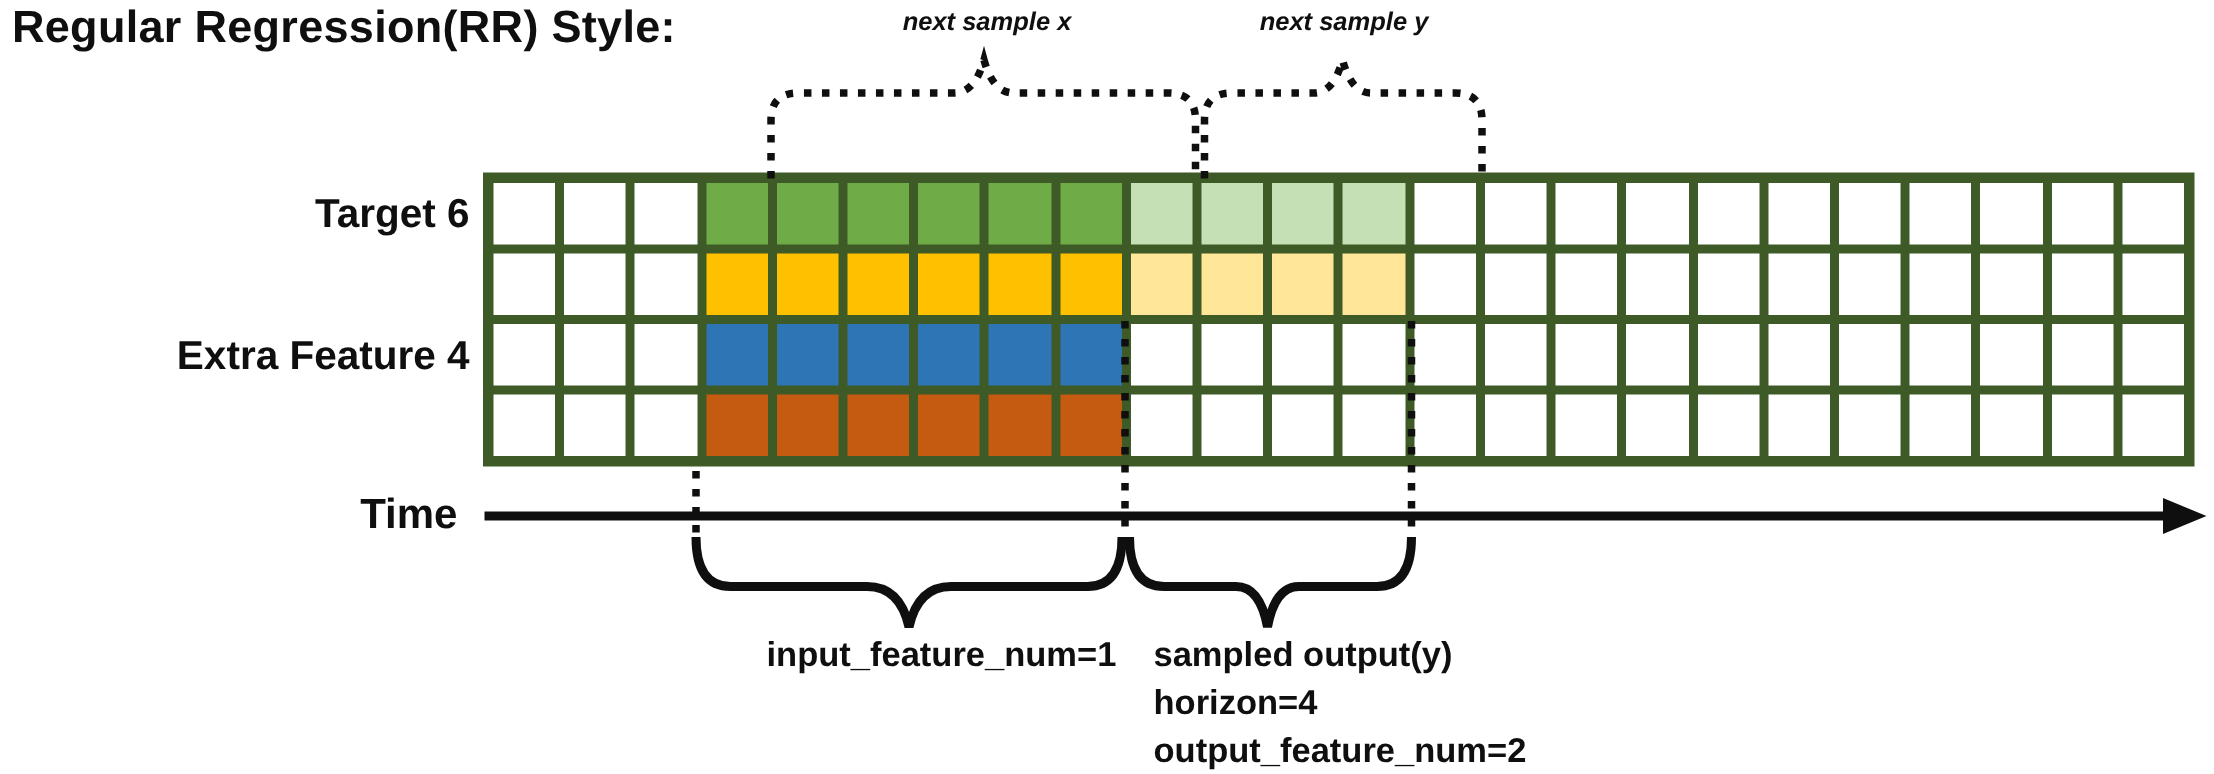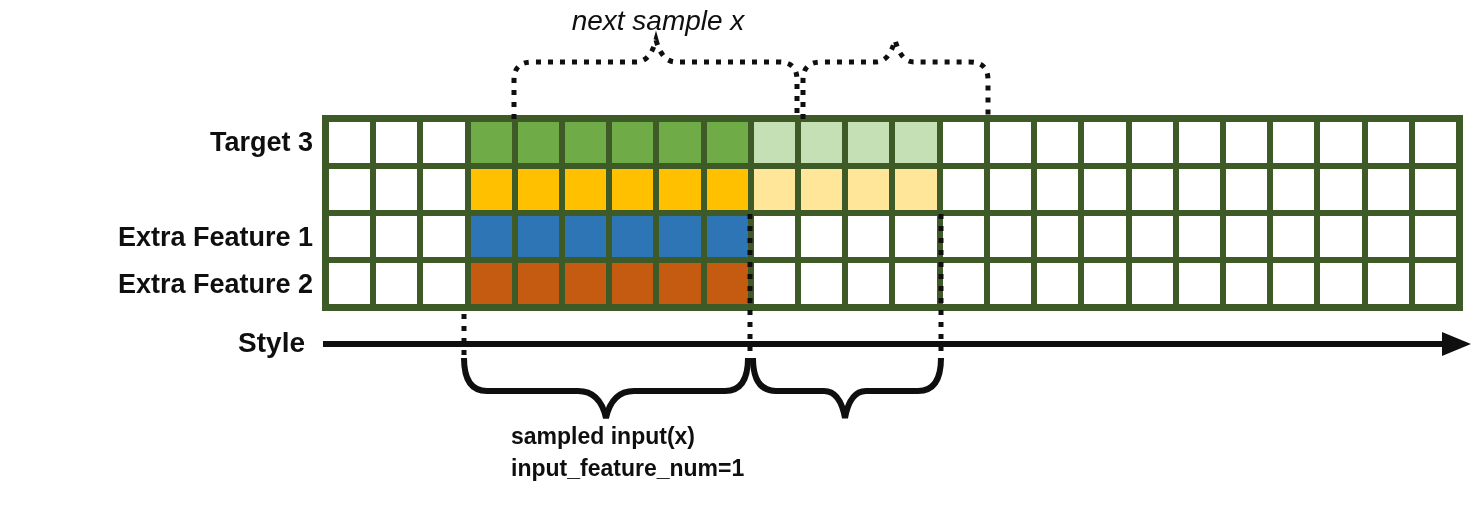--- a/index.html
+++ b/index.html
@@ -6,21 +6,21 @@
   .canvas{
     position:relative;width:1476px;height:516px;background:#ffffff;
     font-family:"Liberation Sans",sans-serif;color:#0f0f0f;overflow:hidden;
   }
   .title{
     position:absolute;left:8px;top:2px;font-size:30px;font-weight:700;
     letter-spacing:0.2px;white-space:nowrap;
   }
   .next-label{
     position:absolute;top:5px;transform:translateX(-50%);
-    font-size:28px;font-weight:400;font-style:italic;white-space:nowrap;
+    font-size:17px;font-weight:700;font-style:italic;white-space:nowrap;
   }
   .next-x{left:658px;}
   .next-y{left:896px;}
   .row-label{
     position:absolute;width:300px;text-align:right;right:1163px;
     font-size:27px;font-weight:700;line-height:32px;white-space:nowrap;
   }
   .grid{
     position:absolute;left:322px;top:115px;width:1141px;height:196px;
     box-sizing:border-box;display:grid;
@@ -38,26 +38,27 @@
     line-height:32px;white-space:nowrap;
   }
   .input-block{left:511px;}
   .output-block{left:769px;}
 </style>
 </head>
 <body>
 
 <div class="canvas">
 
+  <div class="title">Regular Regression(RR) Style:</div>
 
   <div class="next-label next-x">next sample x</div>
+  <div class="next-label next-y">next sample y</div>
 
-  <div class="row-label" style="top:126px">Target 3</div>
-  <div class="row-label" style="top:221px">Extra Feature 1</div>
-  <div class="row-label" style="top:268px">Extra Feature 2</div>
+  <div class="row-label" style="top:126px">Target 6</div>
+  <div class="row-label" style="top:221px">Extra Feature 4</div>
 
   <div class="grid" id="grid" style="background: rgb(62, 90, 38);">
       <div class="cell" style="background: rgb(255, 255, 255);"></div>
       <div class="cell" style="background: rgb(255, 255, 255);"></div>
       <div class="cell" style="background: rgb(255, 255, 255);"></div>
       <div class="cell" style="background: rgb(111, 172, 71);"></div>
       <div class="cell" style="background: rgb(111, 172, 71);"></div>
       <div class="cell" style="background: rgb(111, 172, 71);"></div>
       <div class="cell" style="background: rgb(111, 172, 71);"></div>
       <div class="cell" style="background: rgb(111, 172, 71);"></div>
@@ -162,21 +163,25 @@
     <path d="M941,214 L941,360" fill="none" stroke="#0f0f0f" stroke-width="5" stroke-dasharray="5 7"></path>
 
     <line x1="323" y1="344" x2="1446" y2="344" stroke="#0f0f0f" stroke-width="6"></line>
     <polygon points="1442,332 1442,356 1471,344" fill="#0f0f0f"></polygon>
 
     <path d="M464,358 Q464,391 487,391 L578,391 Q600,391 606,418 Q612,391 634,391 L725,391 Q748,391 748,358" fill="none" stroke="#0f0f0f" stroke-width="6"></path>
 
     <path d="M753,358 Q753,391 776,391 L824,391 Q840,391 845,418 Q850,391 866,391 L918,391 Q941,391 941,358" fill="none" stroke="#0f0f0f" stroke-width="6"></path>
   </svg>
 
-  <div class="time-label">Style</div>
+  <div class="time-label">Time</div>
 
   <div class="text-block input-block">
-    <div>sampled input(x)</div>
     <div>input_feature_num=1</div>
   </div>
 
+  <div class="text-block output-block">
+    <div>sampled output(y)</div>
+    <div>horizon=4</div>
+    <div>output_feature_num=2</div>
+  </div>
 
 </div>
 
 </body></html>

